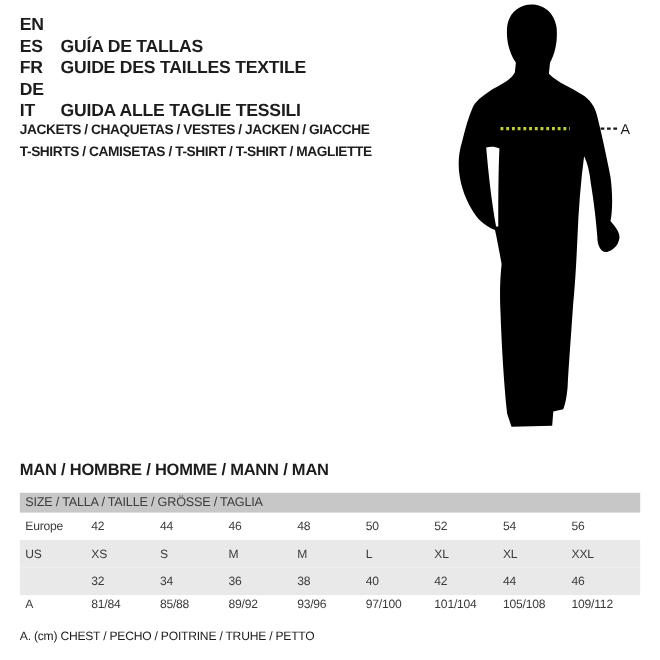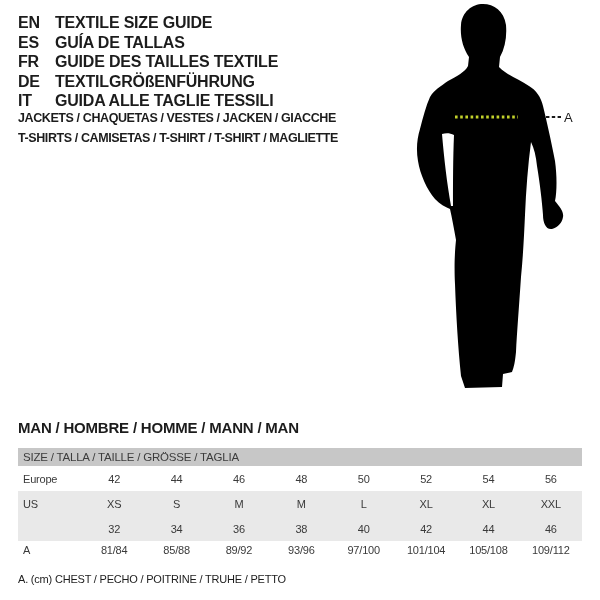--- a/index.html
+++ b/index.html
@@ -18,43 +18,41 @@
   .figure-wrap svg{display:block;width:160px;height:400px;}
   
   .section-title{position:absolute;left:18px;top:419px;font-size:15px;font-weight:700;letter-spacing:-0.2px;}
   
   .size-table{position:absolute;left:18px;top:448px;width:564px;font-size:11px;color:#3a3a3a;letter-spacing:-0.2px;}
   .t-head{background:var(--header-bg,#c7c7c7);height:18px;line-height:18px;padding-left:5px;font-size:11.5px;color:#3c3c3c;}
   .t-row{display:flex;align-items:center;height:25px;}
   .t-row.tall{height:17px;}
   .t-row.shaded{background:var(--row-alt-bg,#e9e9e9);}
   .t-label{width:60px;flex:0 0 60px;padding-left:5px;text-align:left;}
-  .t-cell{flex:1 1 0;text-align:center;}
+  .t-cell{flex:1 1 0;text-align:left;}
   
   .footnote{position:absolute;left:18px;top:573px;font-size:11px;font-weight:400;letter-spacing:-0.2px;}
 </style>
 </head>
 <body>
 
 <div class="lang-block">
   <div class="lang-row">
     <span class="lang-code">EN</span>
-    <span class="lang-label">TEXTILE SIZE GUIDE</span>
   </div>
   <div class="lang-row">
     <span class="lang-code">ES</span>
     <span class="lang-label">GUÍA DE TALLAS</span>
   </div>
   <div class="lang-row">
     <span class="lang-code">FR</span>
     <span class="lang-label">GUIDE DES TAILLES TEXTILE</span>
   </div>
   <div class="lang-row">
     <span class="lang-code">DE</span>
-    <span class="lang-label">TEXTILGRÖßENFÜHRUNG</span>
   </div>
   <div class="lang-row">
     <span class="lang-code">IT</span>
     <span class="lang-label">GUIDA ALLE TAGLIE TESSILI</span>
   </div>
 </div>
 
 <div class="categories">
   <div>JACKETS / CHAQUETAS / VESTES / JACKEN / GIACCHE</div>
   <div>T-SHIRTS / CAMISETAS / T-SHIRT / T-SHIRT / MAGLIETTE</div>

